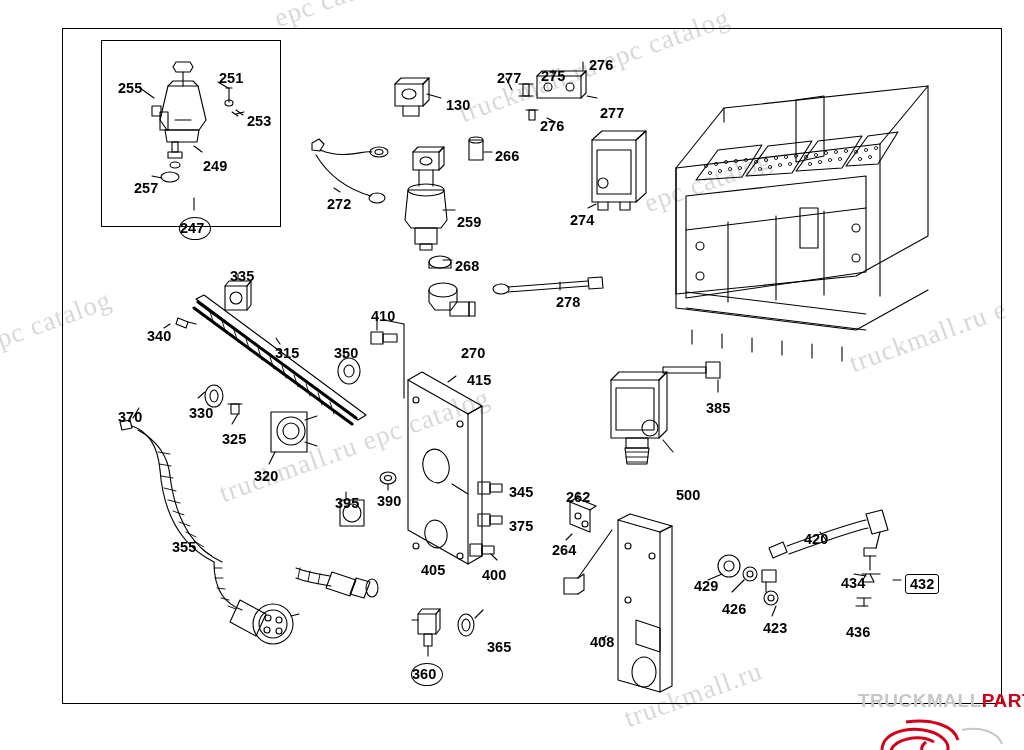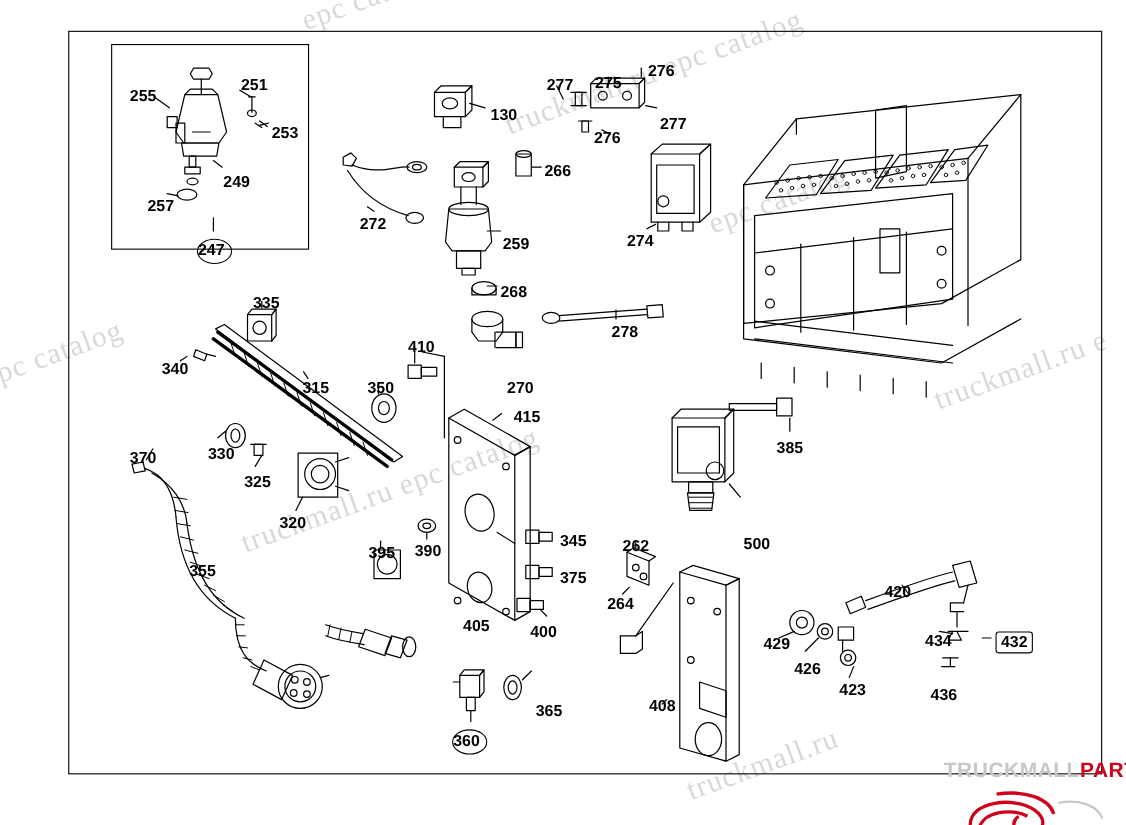--- a/index.html
+++ b/index.html
@@ -464,21 +464,21 @@
       <div class="lbl" style="left: 230px; top: 268px;">335</div>
       <div class="lbl" style="left: 147px; top: 328px;">340</div>
       <div class="lbl" style="left: 275px; top: 345px;">315</div>
       <div class="lbl" style="left: 334px; top: 345px;">350</div>
       <div class="lbl" style="left: 371px; top: 308px;">410</div>
       <div class="lbl" style="left: 467px; top: 372px;">415</div>
       <div class="lbl" style="left: 189px; top: 405px;">330</div>
       <div class="lbl" style="left: 222px; top: 431px;">325</div>
       <div class="lbl" style="left: 254px; top: 468px;">320</div>
       <div class="lbl" style="left: 118px; top: 409px;">370</div>
-      <div class="lbl" style="left: 172px; top: 512px;">355</div>
+      <div class="lbl" style="left: 172px; top: 539px;">355</div>
       <div class="lbl" style="left: 335px; top: 495px;">395</div>
       <div class="lbl" style="left: 377px; top: 493px;">390</div>
       <div class="lbl" style="left: 421px; top: 562px;">405</div>
       <div class="lbl" style="left: 509px; top: 484px;">345</div>
       <div class="lbl" style="left: 509px; top: 518px;">375</div>
       <div class="lbl" style="left: 482px; top: 567px; text-align: center;">400</div>
       <div class="lbl circ" style="left: 411px; top: 663px;">360</div>
       <div class="lbl" style="left: 487px; top: 639px;">365</div>
       <div class="lbl" style="left: 706px; top: 400px;">385</div>
       <div class="lbl" style="left: 676px; top: 487px;">500</div>

